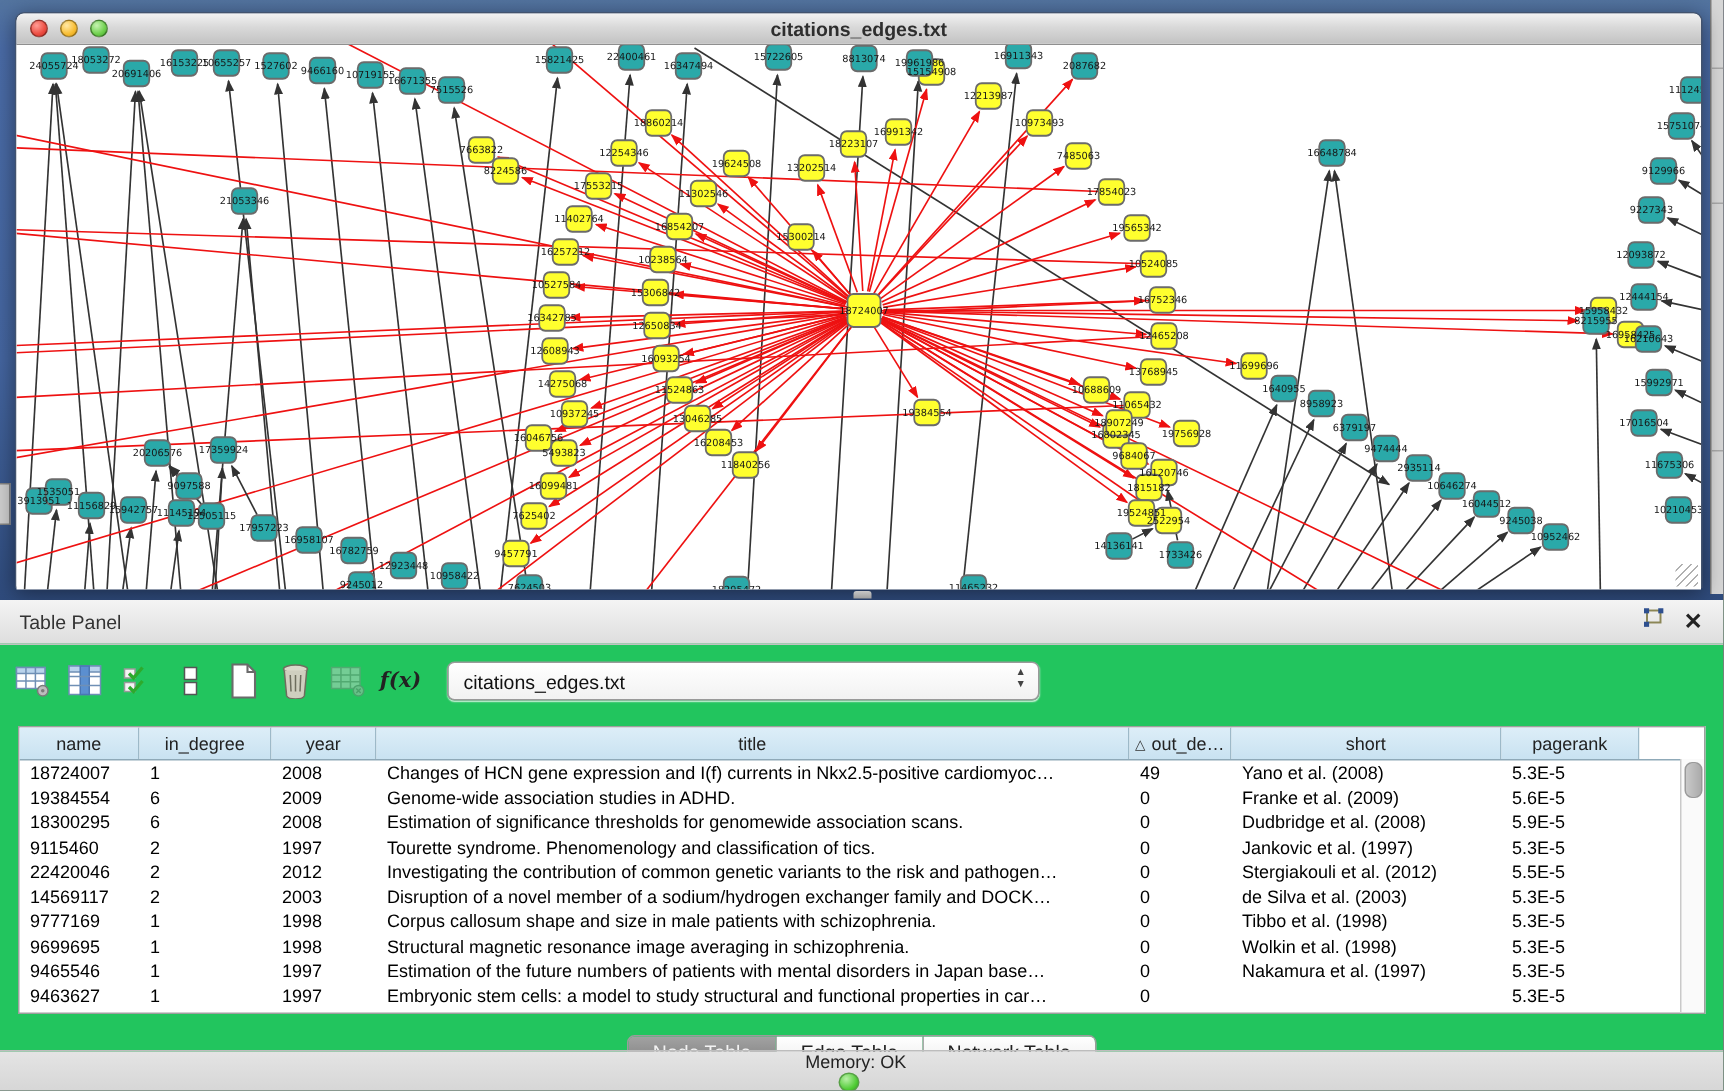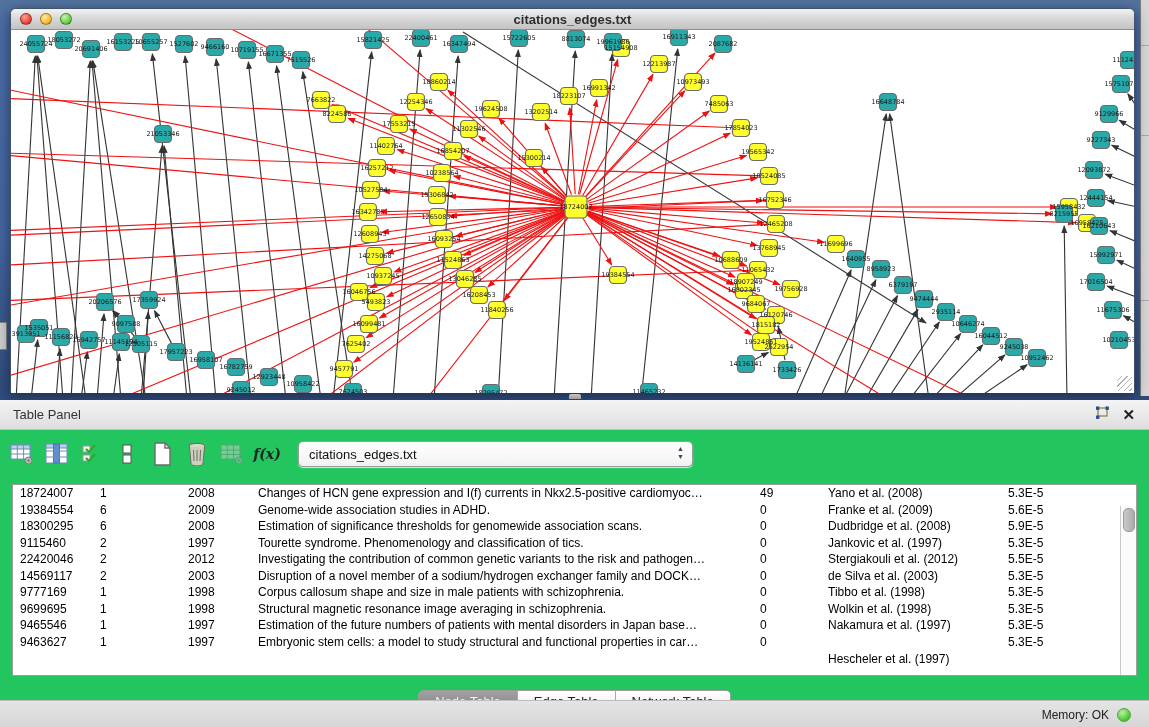--- a/index.html
+++ b/index.html
@@ -67,21 +67,21 @@
 
   .tabbar{position:absolute;left:0;top:274px;width:1149px;display:flex;justify-content:center;margin-top:16px;}
   .tabset{display:flex;border:1px solid #9c9c9c;border-radius:5px;overflow:hidden;
     box-shadow:0 1px 0 rgba(255,255,255,.7);}
   .tab{padding:3px 16px;font-size:13px;background:linear-gradient(#ffffff,#ebebeb);color:#222;
     border-right:1px solid #aaa;}
   .tab:last-child{border-right:none;}
   .tab.selected{background:linear-gradient(#a2a2a2,#7d7d7d);color:#f3f3f3;}
 
   .status-bar{position:absolute;left:0;top:300px;width:1149px;height:27px;background:linear-gradient(#e4e4e4,#d6d6d6);
-    border-top:1px solid #bdbdbd;display:flex;align-items:center;justify-content:flex-end;}
+    border-top:1px solid #bdbdbd;display:flex;align-items:center;justify-content:flex-end;flex-direction:column;}
   .mem-label{font-size:12px;color:#222;margin-right:8px;}
   .mem-dot{width:14px;height:14px;border-radius:50%;margin-right:18px;box-sizing:border-box;
     background:radial-gradient(circle at 35% 30%,#b9f0a8,#4ecb33 65%,#2ea517);border:1px solid #57a046;}
 </style>
 </head>
 <body>
 
 <div class="screen">
 
   <div class="graph-region">
@@ -562,20 +562,30 @@
         </svg>
       </span>
       <span class="tbicon fx">f(x)</span>
       <div class="combo">
         <span class="combo-text">citations_edges.txt</span>
         <span class="combo-arrows">▲<br>▼</span>
       </div>
     </div>
 
     <div class="table-wrap">
+      <div class="thead">
+          <div class="th" style="width: 80px;">name</div>
+          <div class="th" style="width: 88px;">in_degree</div>
+          <div class="th" style="width: 70px;">year</div>
+          <div class="th" style="width: 502px;">title</div>
+          <div class="th" style="width: 68px;"><span class="sort-tri">△</span>out_de…</div>
+          <div class="th" style="width: 180px;">short</div>
+          <div class="th" style="width: 92px;">pagerank</div>
+          <div class="th filler"></div>
+        </div>
       <div class="tbody">
           <div class="trow">
             <div class="td" style="width: 80px;">18724007</div>
             <div class="td" style="width: 88px;">1</div>
             <div class="td" style="width: 70px;">2008</div>
             <div class="td" style="width: 502px;">Changes of HCN gene expression and I(f) currents in Nkx2.5-positive cardiomyoc…</div>
             <div class="td" style="width: 68px;">49</div>
             <div class="td" style="width: 180px;">Yano et al. (2008)</div>
             <div class="td" style="width: 92px;">5.3E-5</div>
           </div>

